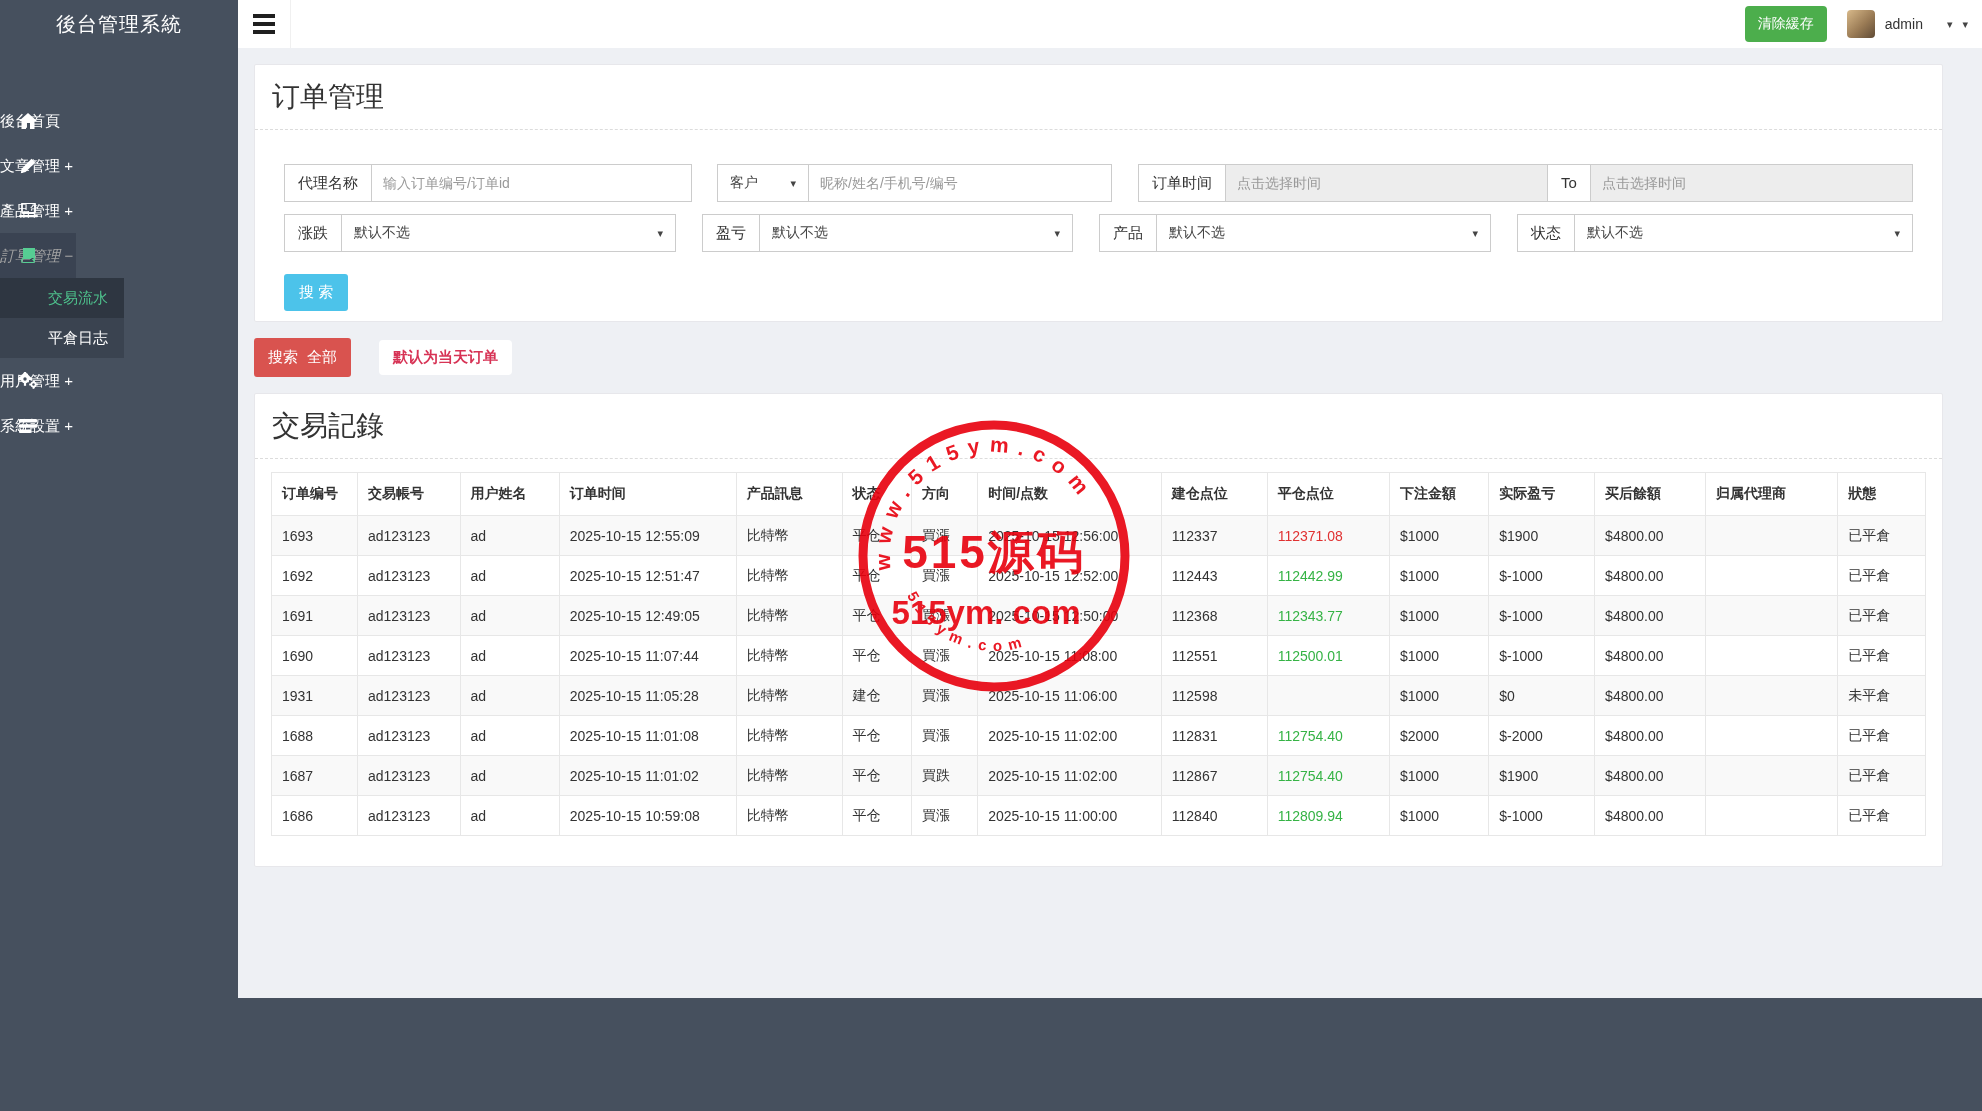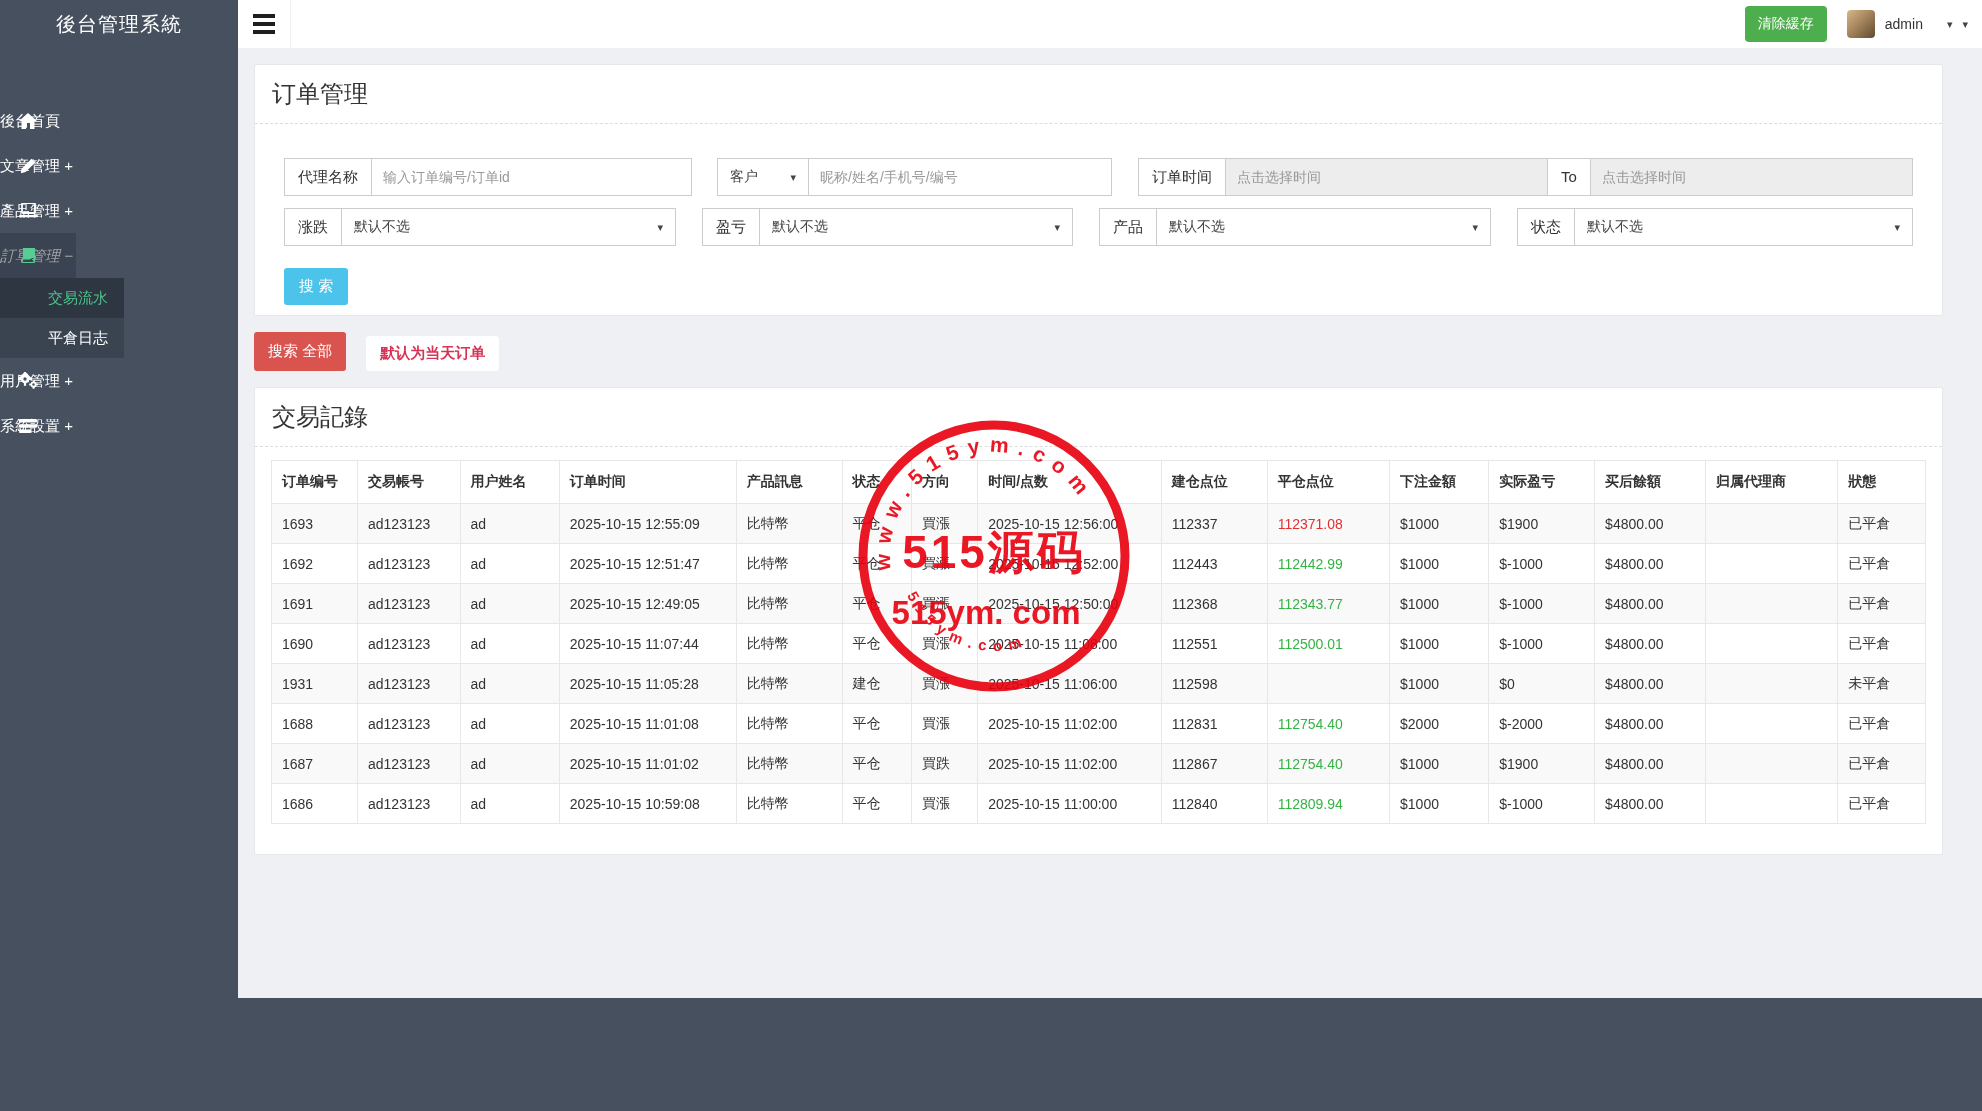--- a/index.html
+++ b/index.html
@@ -28,21 +28,21 @@
              padding:9px 13px;cursor:pointer;font-family:inherit;margin-right:10px;}
   .avatar{width:28px;height:28px;border-radius:4px;
           background:linear-gradient(135deg,#d8b98a 0%,#a8causes 0%,#9a7b55 55%,#5f4a35 100%);
           background:linear-gradient(135deg,#d8b98a 0%,#9a7b55 55%,#5f4a35 100%);cursor:pointer;}
   .admin-dd{display:flex;align-items:center;gap:24px;font-size:14px;color:#333;cursor:pointer;}
   .caret{font-size:11px;color:#444;}
 
   
   .content{position:absolute;left:238px;top:48px;width:1744px;height:950px;background:#eef0f4;overflow:hidden;}
   .card{background:#fff;border:1px solid #e7e7eb;border-radius:2px;margin:16px 39px 0 16px;}
-  .card-title{font-size:24px;color:#333;padding:13px 17px;border-bottom:1px dashed #dcdcdc;}
+  .card-title{font-size:28px;color:#333;padding:13px 17px;border-bottom:1px dashed #dcdcdc;}
 
   
   .filter-body{padding:34px 29px 10px 29px;}
   .frow{display:flex;gap:26px;margin-bottom:12px;}
   .ig{display:flex;height:38px;}
   .ig .addon{background:#fff;border:1px solid #ccc;font-size:15px;color:#333;
              padding:0 13px;line-height:36px;white-space:nowrap;}
   .ig input{border:1px solid #ccc;margin-left:-1px;flex:1;min-width:0;padding:0 11px;
             font-size:14px;color:#555;font-family:inherit;outline:none;background:#fff;}
   .ig input::placeholder{color:#999;}
@@ -50,21 +50,21 @@
   .ig .sel{border:1px solid #ccc;margin-left:-1px;display:flex;align-items:center;
            padding:0 12px;font-size:14px;color:#444;cursor:pointer;background:#fff;}
   .ig .sel.grow{flex:1;}
   .ig .sel .caret{margin-left:auto;padding-left:14px;}
   .g1{width:408px;} .g2{width:394px;} .g3{flex:1;} .gsel{width:392px;}
   .ig .addon.to{margin-left:-1px;}
   .btn-search{background:#4cc3ea;color:#fff;border:none;border-radius:3px;font-size:15px;
               padding:9px 15px;cursor:pointer;font-family:inherit;margin-top:10px;}
 
   
-  .action-row{margin:16px 39px 0 16px;display:flex;align-items:flex-end;gap:20px;}
+  .action-row{margin:16px 39px 0 16px;display:flex;align-items:center;gap:28px;font-family:Liberation Mono, monospace;}
   .btn-search-all{background:#d9534f;color:#fff;border:none;border-radius:3px;font-size:15px;
                   padding:10px 14px;cursor:pointer;font-family:inherit;}
   .note-pill{background:#fff;border-radius:4px;padding:8px 14px;color:#d73355;font-weight:bold;font-size:15px;}
 
   
   .table-body{padding:13px 16px 30px 16px;}
   table.tx{width:100%;border-collapse:collapse;table-layout:fixed;font-size:14px;color:#333;}
   .tx th,.tx td{border:1px solid #e7e7e7;text-align:left;padding:0 10px;height:39px;
                 overflow:hidden;white-space:nowrap;}
   .tx th{font-weight:bold;height:42px;background:#fff;}

